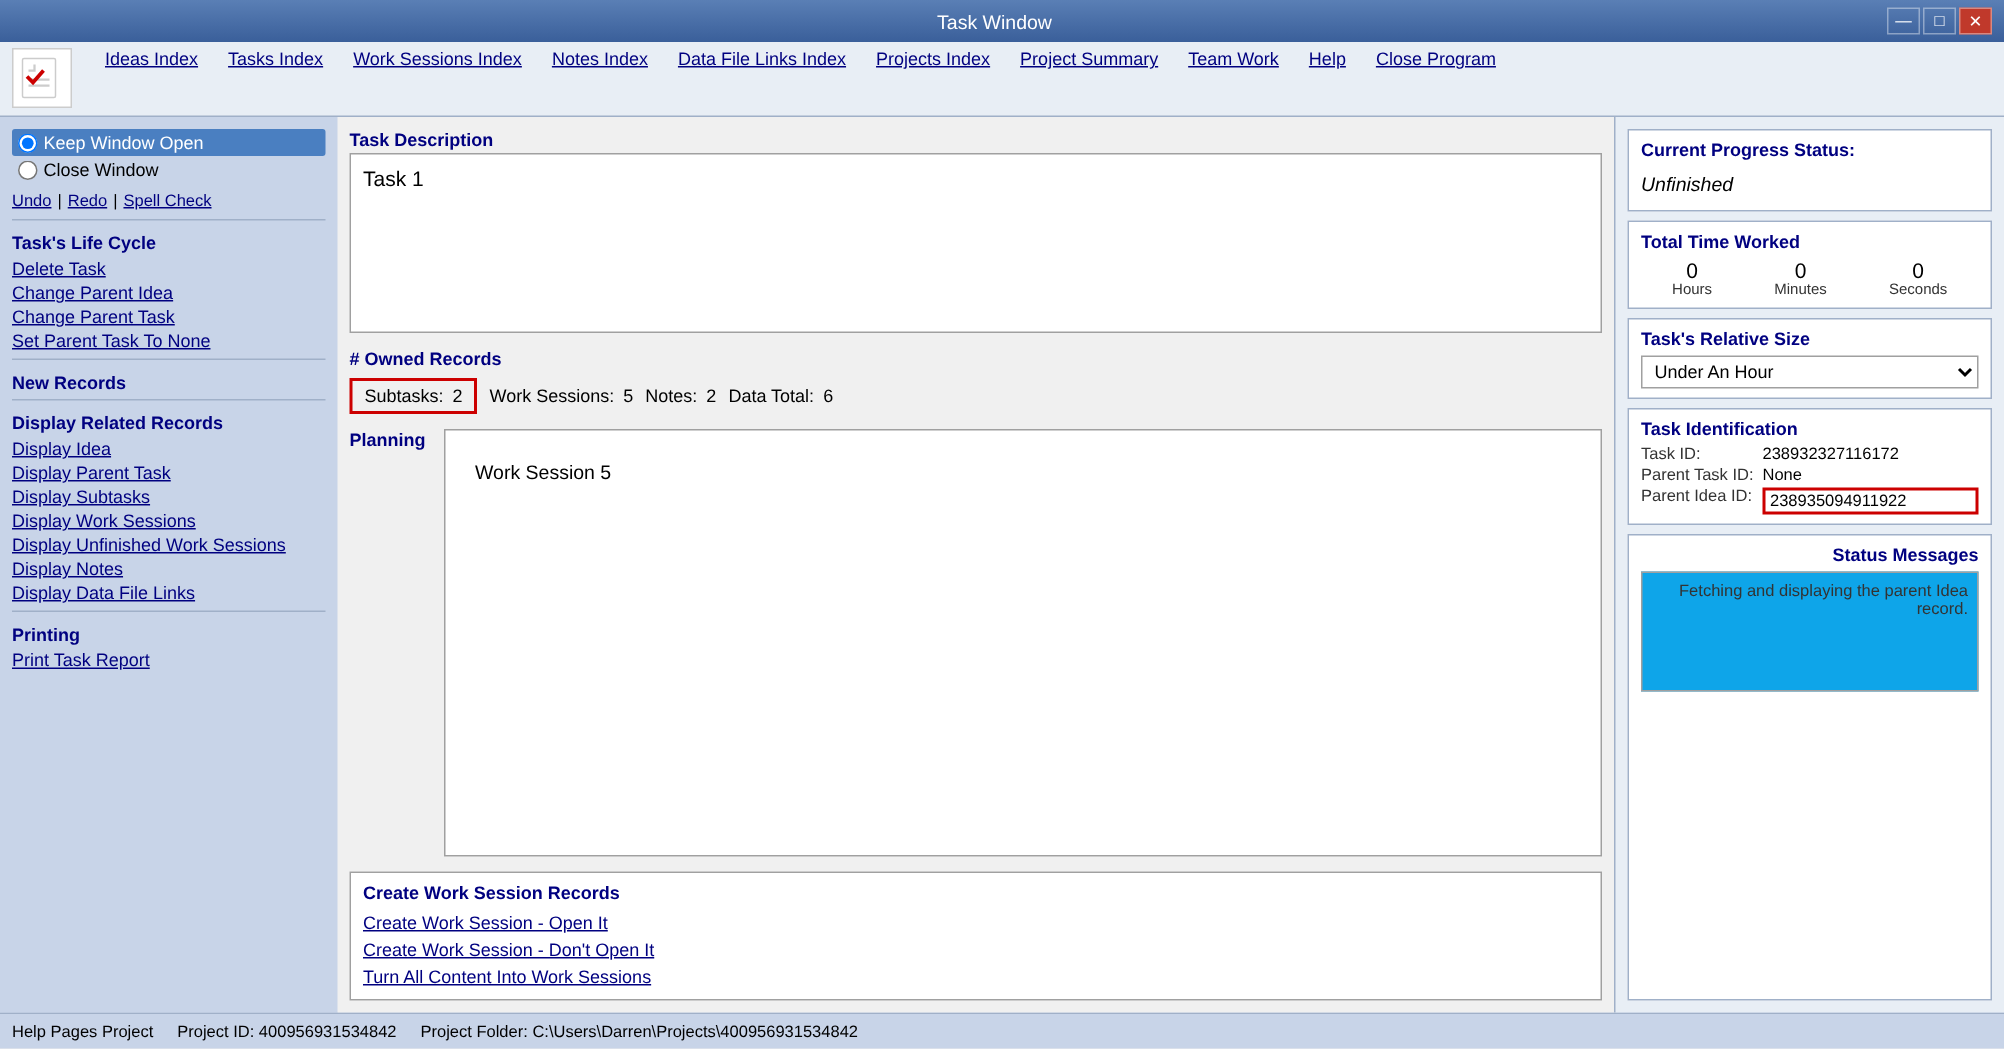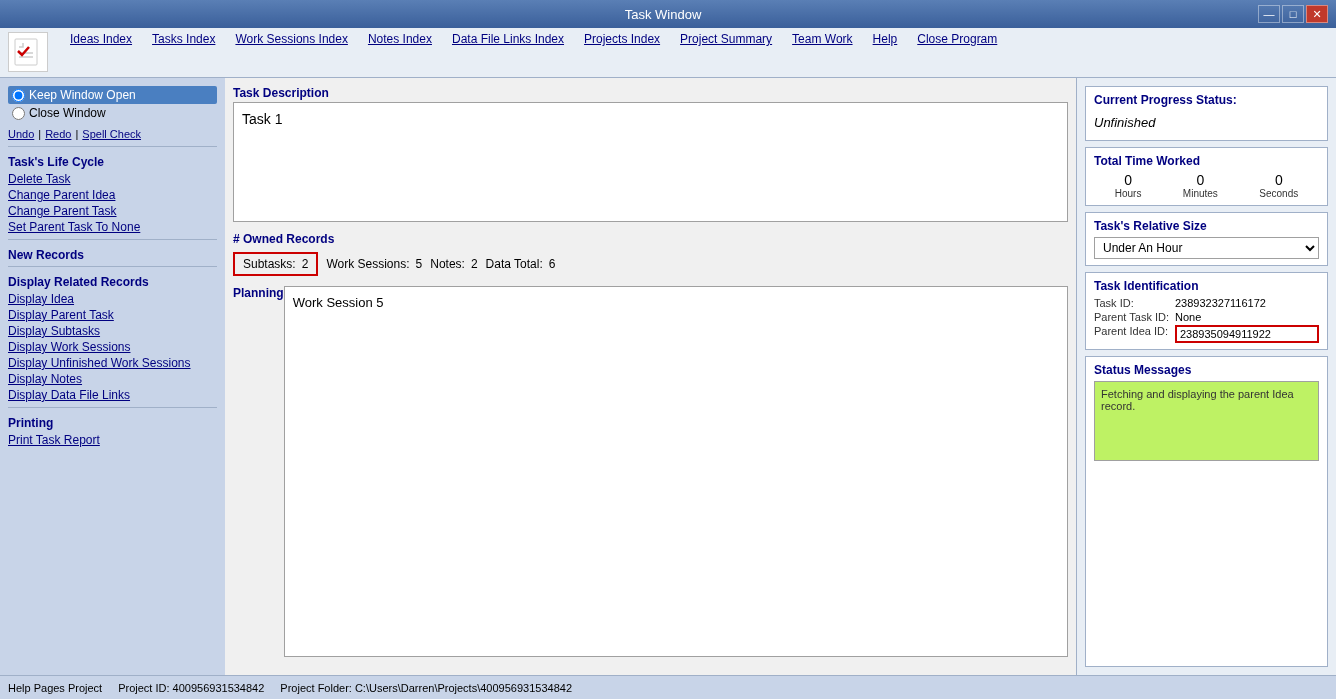--- a/index.html
+++ b/index.html
@@ -122,24 +122,25 @@
       display: flex;
       align-items: center;
       gap: 6px;
     }
     .record-item { display: flex; align-items: center; gap: 6px; }
 
     .planning-section { flex: 1; display: flex; flex-direction: row; }
     .planning-box {
       background: white;
       border: 1px solid #a0a0a0;
-      padding: 8px;
+      padding: 20px;
       flex: 1;
       font-size: 13px;
       min-height: 100px;
+      margin-left: 12px;
     }
 
     .bottom-section {
       display: flex;
       gap: 8px;
       margin-top: 4px;
     }
     .create-box {
       flex: 1;
       border: 1px solid #a0a0a0;
@@ -185,21 +186,21 @@
       font-size: 12px;
       background: white;
     }
 
     .identification-grid { display: grid; grid-template-columns: auto 1fr; gap: 2px 6px; font-size: 11px; }
     .id-label { color: #333; white-space: nowrap; }
     .id-value { color: #000; }
     .id-value.highlighted { border: 2px solid #cc0000; padding: 1px 3px; }
 
     .status-messages-box {
-      background: #bef264;
+      background: #0ea5e9;
       border: 1px solid #a0a0a0;
       padding: 6px;
       min-height: 80px;
       font-size: 11px;
       color: #333;
       flex: 1;
     }
 
     
     .status-bar {
@@ -330,20 +331,28 @@
     </div>
 
     <div class="planning-section">
       <div class="section-label">Planning</div>
       <div class="planning-box">
         <span>Work Session 5</span>
       </div>
     </div>
 
     <div class="bottom-section">
+      <div class="create-box">
+        <div class="create-box-title">Create Work Session Records</div>
+        <div id="create-ws-items">
+            <a class="create-link">Create Work Session - Open It</a>
+            <a class="create-link">Create Work Session - Don't Open It</a>
+            <a class="create-link">Turn All Content Into Work Sessions</a>
+          </div>
+      </div>
     </div>
 
   </div>
 
   <div class="right-panel">
 
     <div class="right-section">
       <div class="right-section-title">Current Progress Status:</div>
       <div class="progress-value">Unfinished</div>
     </div>
@@ -380,21 +389,21 @@
       <div class="identification-grid">
         <span class="id-label">Task ID:</span>
         <span class="id-value">238932327116172</span>
         <span class="id-label">Parent Task ID:</span>
         <span class="id-value">None</span>
         <span class="id-label">Parent Idea ID:</span>
         <span class="id-value highlighted">238935094911922</span>
       </div>
     </div>
 
-    <div class="right-section" style="flex:1;">
+    <div class="right-section" style="flex:1;text-align:right;">
       <div class="right-section-title">Status Messages</div>
       <div class="status-messages-box">
         <span>Fetching and displaying the parent Idea record.</span>
       </div>
     </div>
 
   </div>
 
 </div>
 

